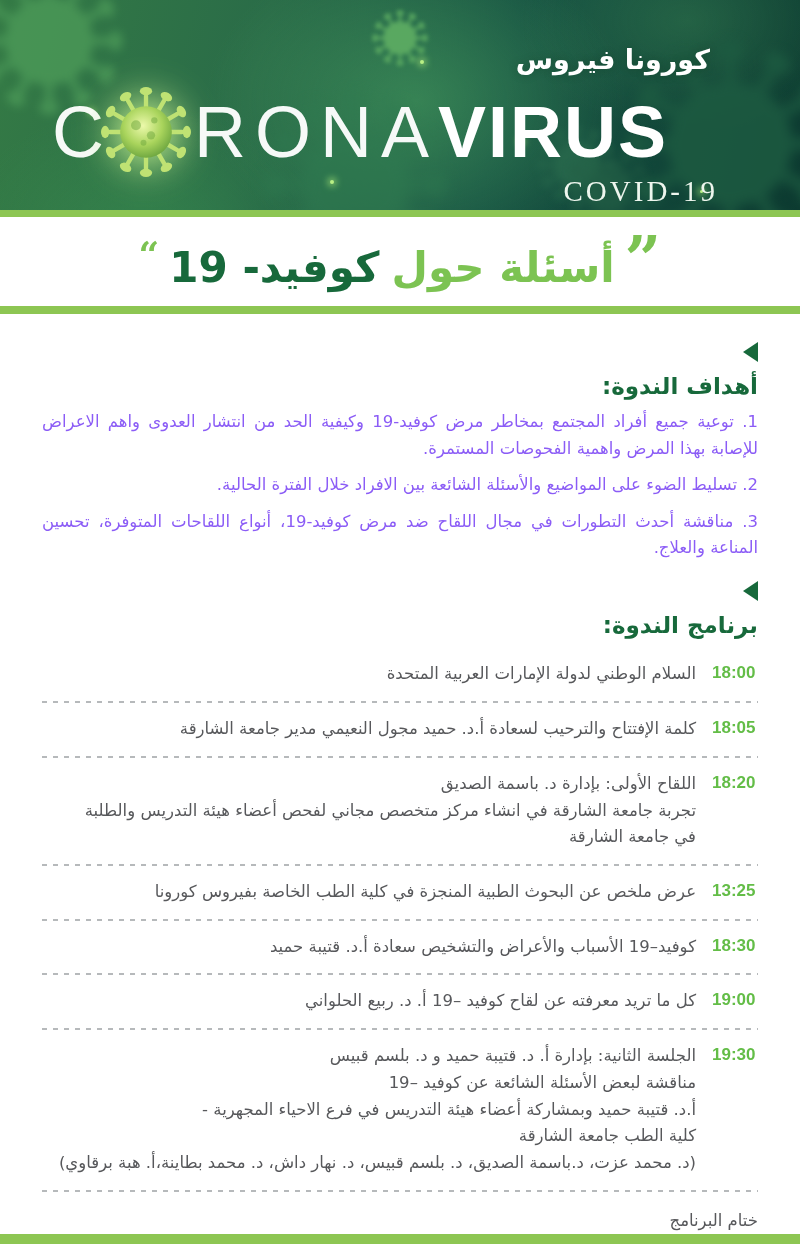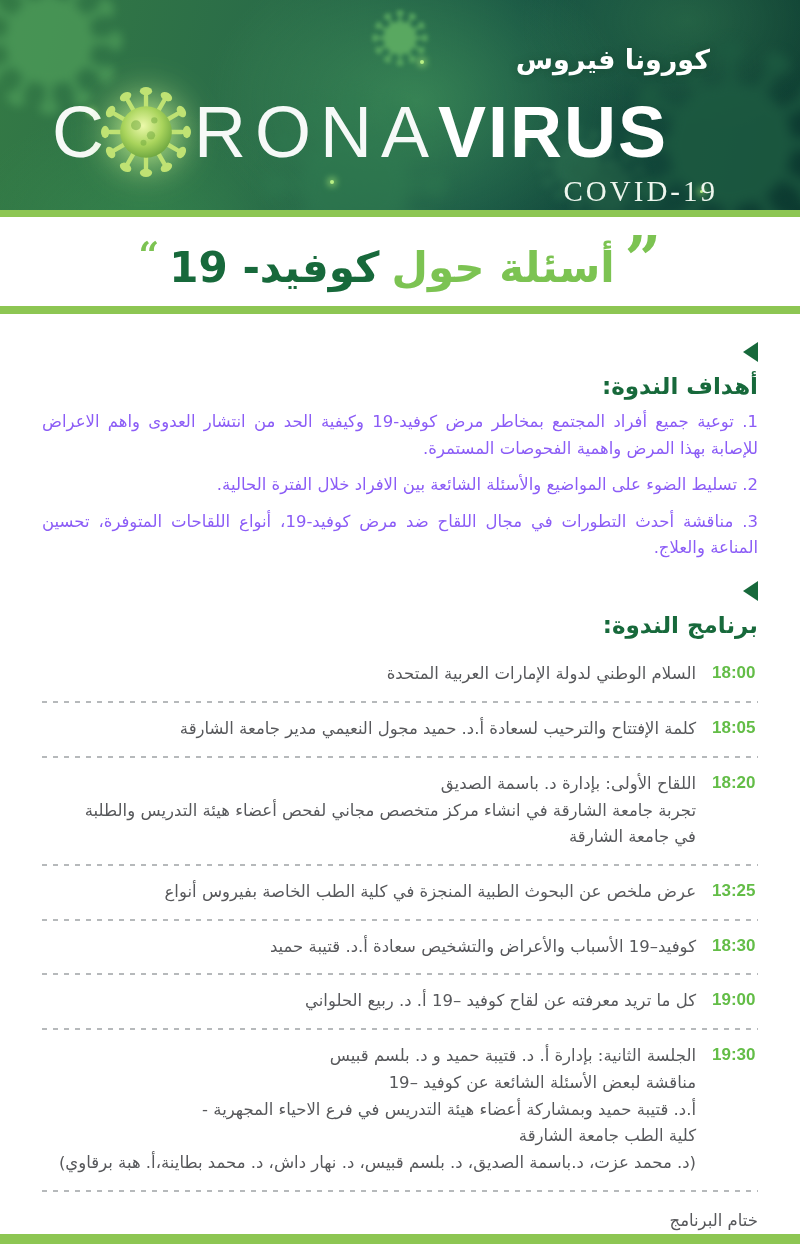--- a/index.html
+++ b/index.html
@@ -290,21 +290,21 @@
           <div class="line">اللقاح الأولى: بإدارة د. باسمة الصديق</div>
           <div class="line">تجربة جامعة الشارقة في انشاء مركز متخصص مجاني لفحص أعضاء هيئة التدريس والطلبة</div>
           <div class="line">في جامعة الشارقة</div>
         </div>
       </div>
       <div class="sep"></div>
 
       <div class="row">
         <div class="time">13:25</div>
         <div class="lines">
-            <div class="line">عرض ملخص عن البحوث الطبية المنجزة في كلية الطب الخاصة بفيروس أنواع</div>
+            <div class="line">عرض ملخص عن البحوث الطبية المنجزة في كلية الطب الخاصة بفيروس كورونا</div>
           </div>
       </div>
       <div class="sep"></div>
 
       <div class="row">
         <div class="time">18:30</div>
         <div class="lines">
             <div class="line">كوفيد–19 الأسباب والأعراض والتشخيص سعادة أ.د. قتيبة حميد</div>
           </div>
       </div>

